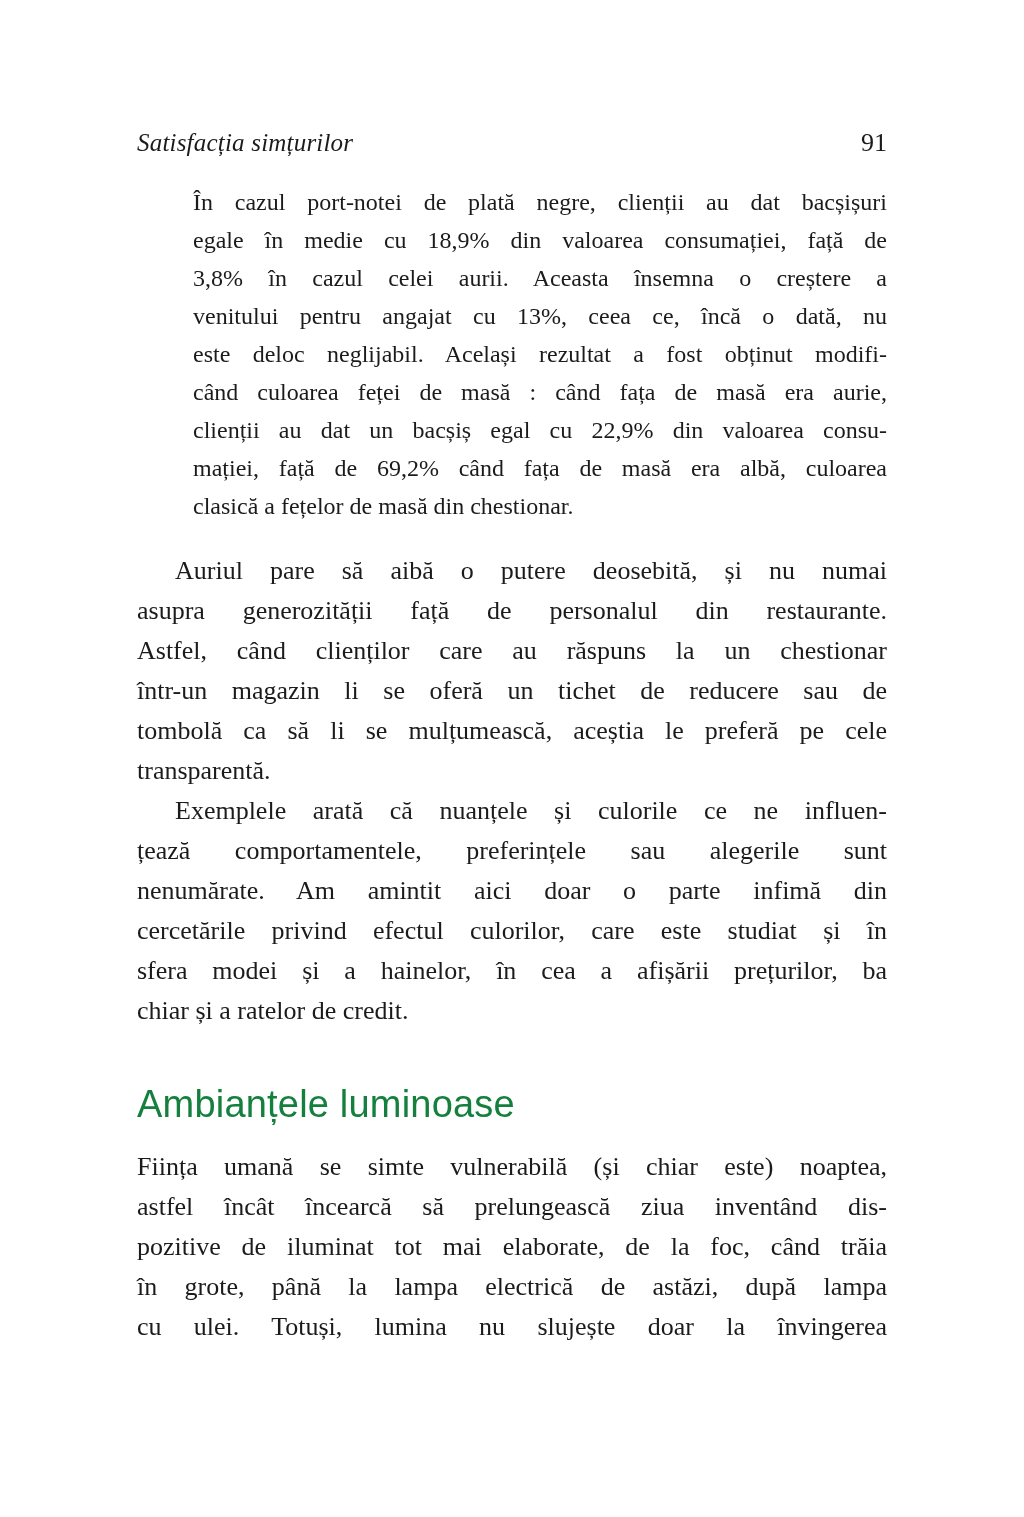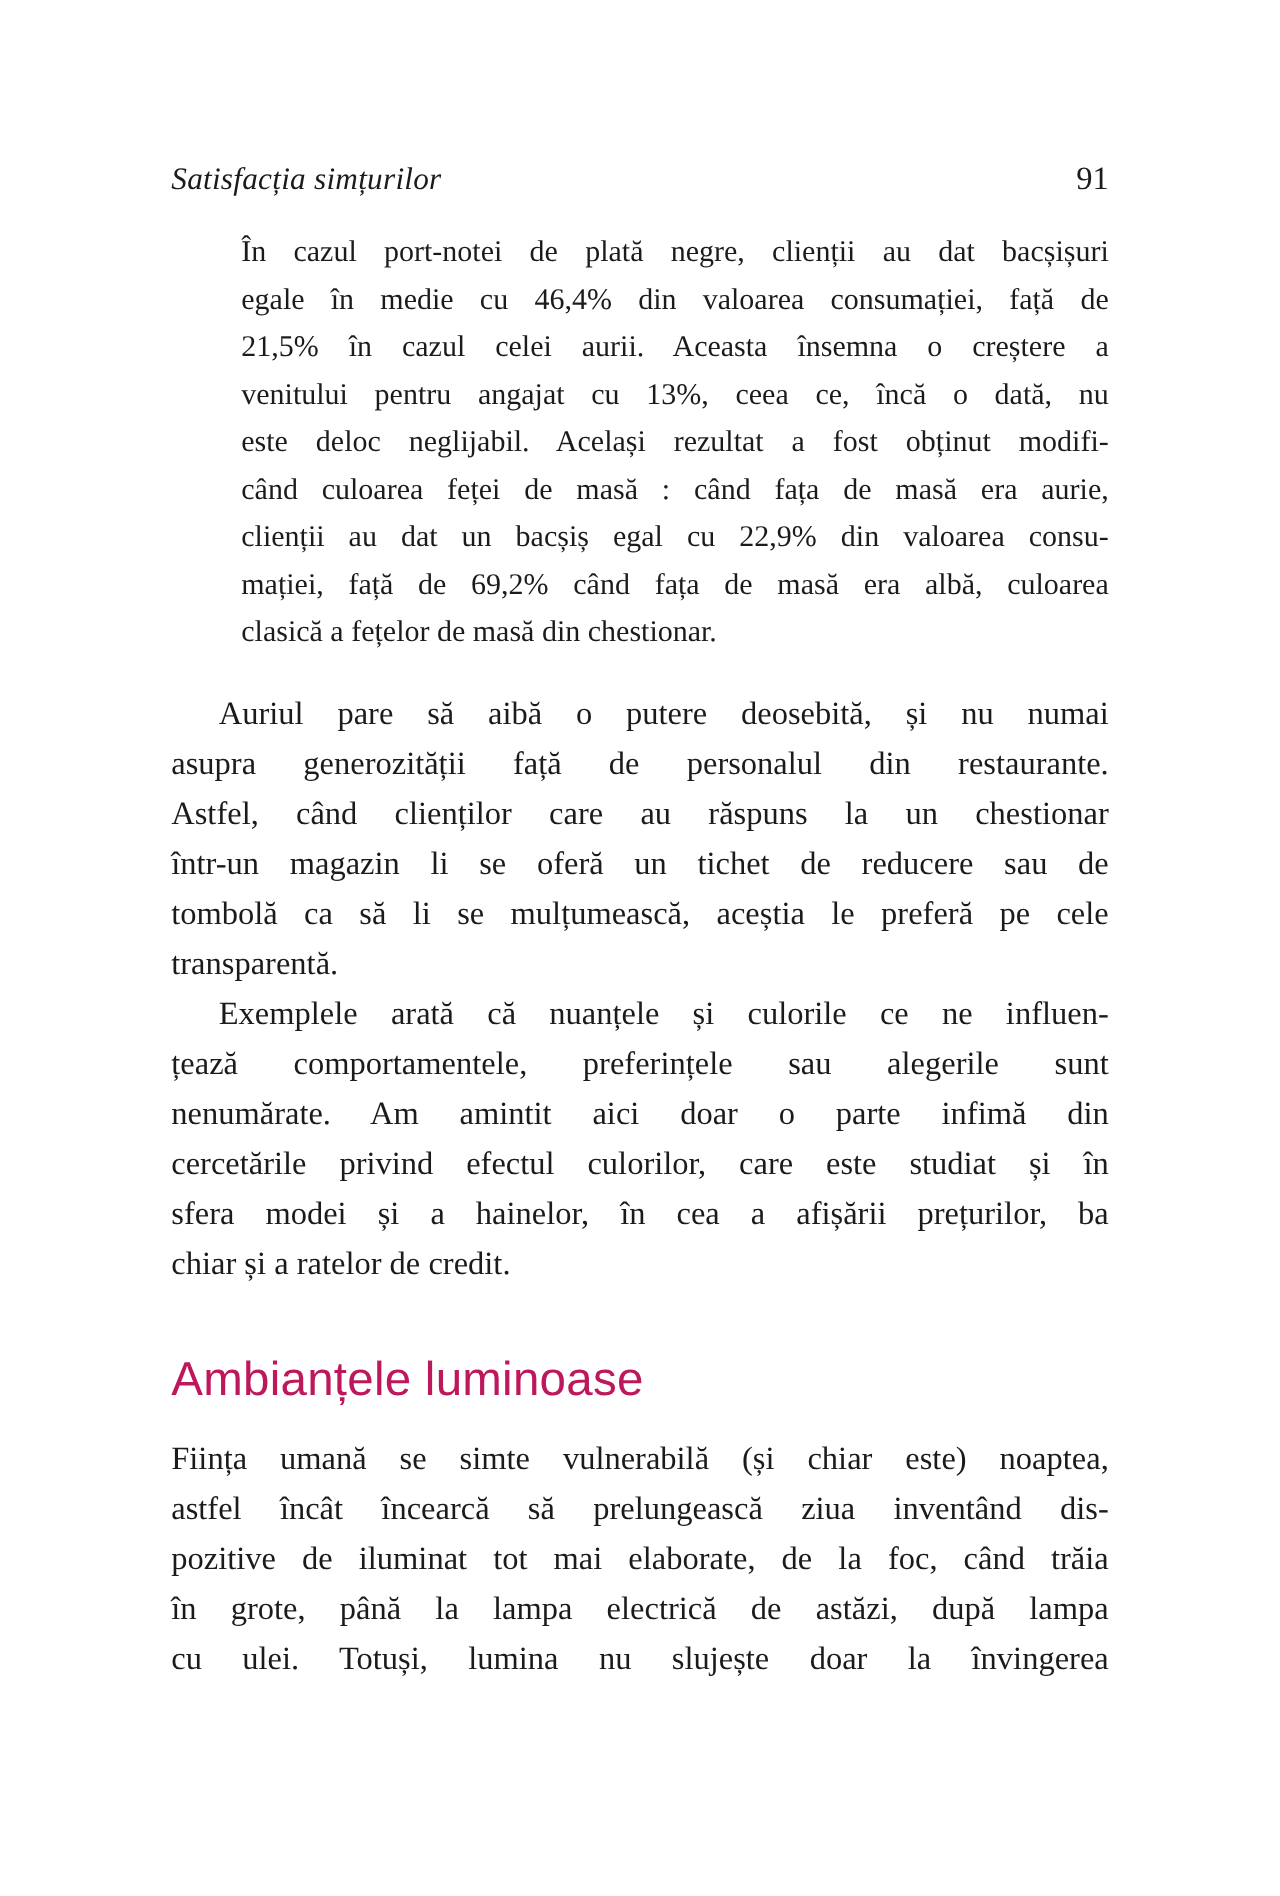--- a/index.html
+++ b/index.html
@@ -63,41 +63,41 @@
   }
   .line.first-indent {
     padding-left: 38px;
   }
   .heading {
     margin: 47px 0 0 0;
     font-family: "Liberation Sans", "DejaVu Sans", sans-serif;
     font-weight: 400;
     font-size: 38px;
     line-height: 52px;
-    color: #be185d;
+    color: #15803d;
     letter-spacing: 0.2px;
   }
   .para.after-heading {
     margin-top: 17px;
   }
 </style>
 </head>
 <body>
 
 <div class="page">
 
   <div class="page-header">
     <span class="running-title">Satisfacția simțurilor</span>
     <span class="page-number">91</span>
   </div>
 
   <div class="quote">
       <div class="line">În cazul port-notei de plată negre, clienții au dat bacșișuri</div>
-      <div class="line">egale în medie cu 46,4% din valoarea consumației, față de</div>
-      <div class="line">21,5% în cazul celei aurii. Aceasta însemna o creștere a</div>
+      <div class="line">egale în medie cu 18,9% din valoarea consumației, față de</div>
+      <div class="line">3,8% în cazul celei aurii. Aceasta însemna o creștere a</div>
       <div class="line">venitului pentru angajat cu 13%, ceea ce, încă o dată, nu</div>
       <div class="line">este deloc neglijabil. Același rezultat a fost obținut modifi-</div>
       <div class="line">când culoarea feței de masă : când fața de masă era aurie,</div>
       <div class="line">clienții au dat un bacșiș egal cu 22,9% din valoarea consu-</div>
       <div class="line">mației, față de 69,2% când fața de masă era albă, culoarea</div>
       <div class="line flush">clasică a fețelor de masă din chestionar.</div>
     </div>
 
   <div class="para first-after-quote indent">
       <div class="line first-indent">Auriul pare să aibă o putere deosebită, și nu numai</div>

